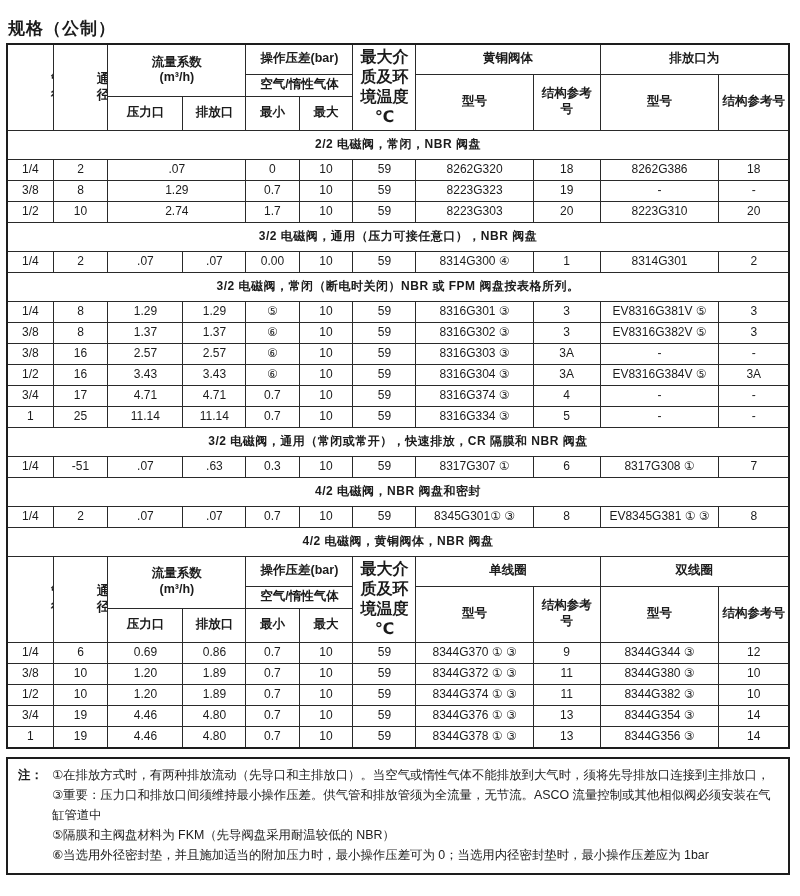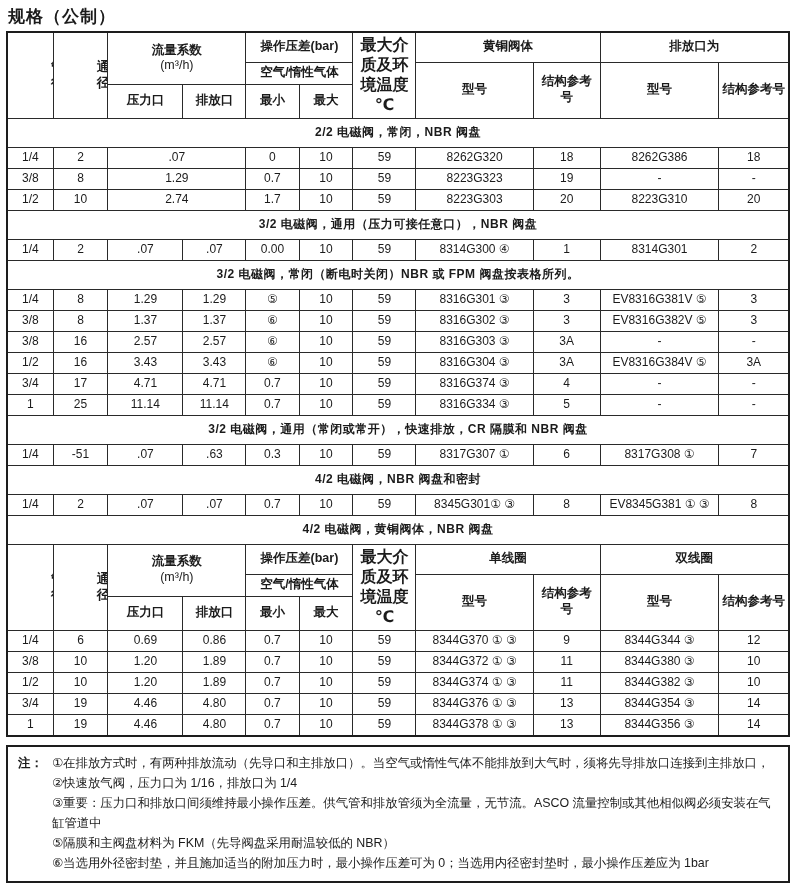--- a/index.html
+++ b/index.html
@@ -4,42 +4,42 @@
 <style>
   html,body{margin:0;padding:0;background:#ffffff;}
   .page{
     position:relative;width:800px;height:896px;overflow:hidden;
     background:#ffffff;color:#1b1b1b;
     font-family:"Liberation Sans","DejaVu Sans",sans-serif;
     box-sizing:border-box;
   }
   .page-title{
     font-size:17px;font-weight:bold;letter-spacing:1px;
-    padding:5px 0 3px 8px;
+    padding:17px 0 3px 8px;
   }
   table.spec{
     border-collapse:collapse;table-layout:fixed;
     width:784px;margin-left:6px;
     border:2px solid #1d1d1d;
   }
   table.spec th, table.spec td{
     border:1px solid #2a2a2a;
     padding:0 2px;
     text-align:center;vertical-align:middle;
     font-size:12px;line-height:1.25;
     overflow:hidden;
   }
   table.spec th{font-weight:bold;font-size:12.5px;}
   tr.hr1{height:30px;}
   tr.hr2{height:22px;}
   tr.hr3{height:34px;}
   .vwrap{display:flex;flex-direction:row;height:82px;margin-left:41px;}
   .vwrap .lbl{flex:1;display:flex;align-items:center;justify-content:center;font-size:13px;}
   .vwrap .unit{padding-bottom:2px;font-size:17px;}
-  .flow-unit{font-weight:normal;}
+  .flow-unit{font-weight:bold;}
   .temp-hdr{font-size:16px;font-weight:bold;}
   td.sec-title{
     text-align:left;font-weight:bold;font-size:14px;
     padding-left:16px;height:28px;letter-spacing:0.5px;
   }
   tr.data-row td{height:20px;}
   .notes{
     position:relative;box-sizing:border-box;
     width:784px;margin:8px 0 0 6px;
     border:2px solid #1d1d1d;
@@ -396,20 +396,19 @@
           <td>8344G356 ③</td>
           <td>14</td>
         </tr>
       </tbody>
   </table>
 
   <div class="notes">
     <span class="notes-prefix">注：</span>
     <div id="note-lines">
         <div class="note-line">①在排放方式时，有两种排放流动（先导口和主排放口）。当空气或惰性气体不能排放到大气时，须将先导排放口连接到主排放口，</div>
-        <div class="note-line">②快速放气阀，压力口为 1/16，排放口为 1/4</div>
         <div class="note-line">③重要：压力口和排放口间须维持最小操作压差。供气管和排放管须为全流量，无节流。ASCO 流量控制或其他相似阀必须安装在气缸管道中</div>
         <div class="note-line">⑤隔膜和主阀盘材料为 FKM（先导阀盘采用耐温较低的 NBR）</div>
         <div class="note-line">⑥当选用外径密封垫，并且施加适当的附加压力时，最小操作压差可为 0；当选用内径密封垫时，最小操作压差应为 1bar</div>
       </div>
   </div>
 
 </div>
 
 </body></html>

